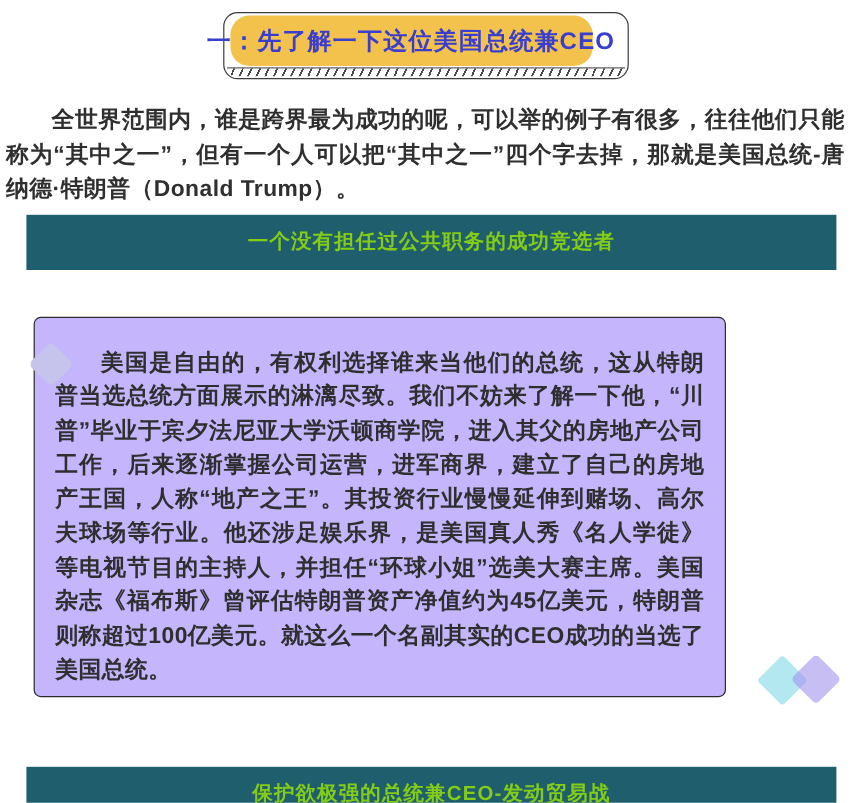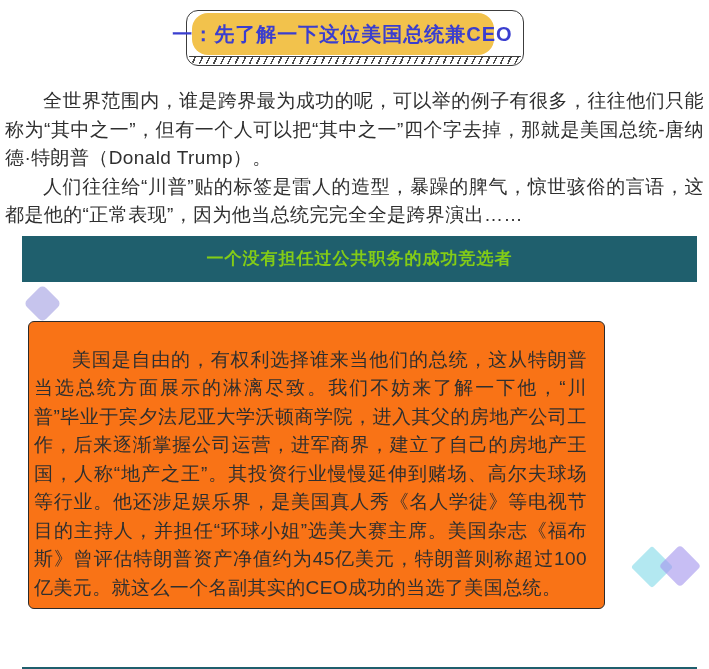--- a/index.html
+++ b/index.html
@@ -49,20 +49,21 @@
   }
   
   .intro{margin:21px 5px 0 5px;}
   .intro p, .quote-box p{
     margin:0;
     font-size:19px;
     line-height:28.5px;
     letter-spacing:0.4px;
     text-indent:2em;
     text-align:justify;
+    font-weight:bold;
   }
   
   .banner{
     margin-left:22px;
     width:675px;height:46px;
     background:var(--teal);
     color:#84cc16;
     font-size:17px;font-weight:bold;
     letter-spacing:1px;
     display:flex;align-items:center;justify-content:center;
@@ -70,22 +71,22 @@
   }
   .banner.first{margin-top:6px;}
   .banner.second{margin-top:58px;}
   
   .quote-box{
     margin:39px 0 0 28px;
     width:577px;
     min-height:248px;
     border:1px solid #2b2b2b;
     border-radius:6px;
-    padding:24px 17px 6px 5px;
-    background:#f97316;
+    padding:24px 17px 6px 17px;
+    background:#c4b5fd;
   }
   
   .diamond{position:absolute;transform:rotate(45deg);}
   .diamond-lavender{
     left:29px;top:290px;width:27px;height:27px;
     background:var(--lavender);
     border-radius:5px;
     z-index:3;
   }
   .diamond-cyan{
@@ -108,21 +109,20 @@
 
 <div class="badge-outer">
   <div class="badge-pill">
     <span>一：先了解一下这位美国总统兼CEO</span>
   </div>
   <div class="badge-hatch"></div>
 </div>
 
 <div class="intro">
   <p>全世界范围内，谁是跨界最为成功的呢，可以举的例子有很多，往往他们只能称为“其中之一”，但有一个人可以把“其中之一”四个字去掉，那就是美国总统-唐纳德·特朗普（Donald Trump）。</p>
-  <p>人们往往给“川普”贴的标签是雷人的造型，暴躁的脾气，惊世骇俗的言语，这都是他的“正常表现”，因为他当总统完完全全是跨界演出……</p>
 </div>
 
 <div class="banner first">
   <span>一个没有担任过公共职务的成功竞选者</span>
 </div>
 
 <div class="diamond diamond-lavender"></div>
 
 <div class="quote-box">
   <p>美国是自由的，有权利选择谁来当他们的总统，这从特朗普当选总统方面展示的淋漓尽致。我们不妨来了解一下他，“川普”毕业于宾夕法尼亚大学沃顿商学院，进入其父的房地产公司工作，后来逐渐掌握公司运营，进军商界，建立了自己的房地产王国，人称“地产之王”。其投资行业慢慢延伸到赌场、高尔夫球场等行业。他还涉足娱乐界，是美国真人秀《名人学徒》等电视节目的主持人，并担任“环球小姐”选美大赛主席。美国杂志《福布斯》曾评估特朗普资产净值约为45亿美元，特朗普则称超过100亿美元。就这么一个名副其实的CEO成功的当选了美国总统。</p>

